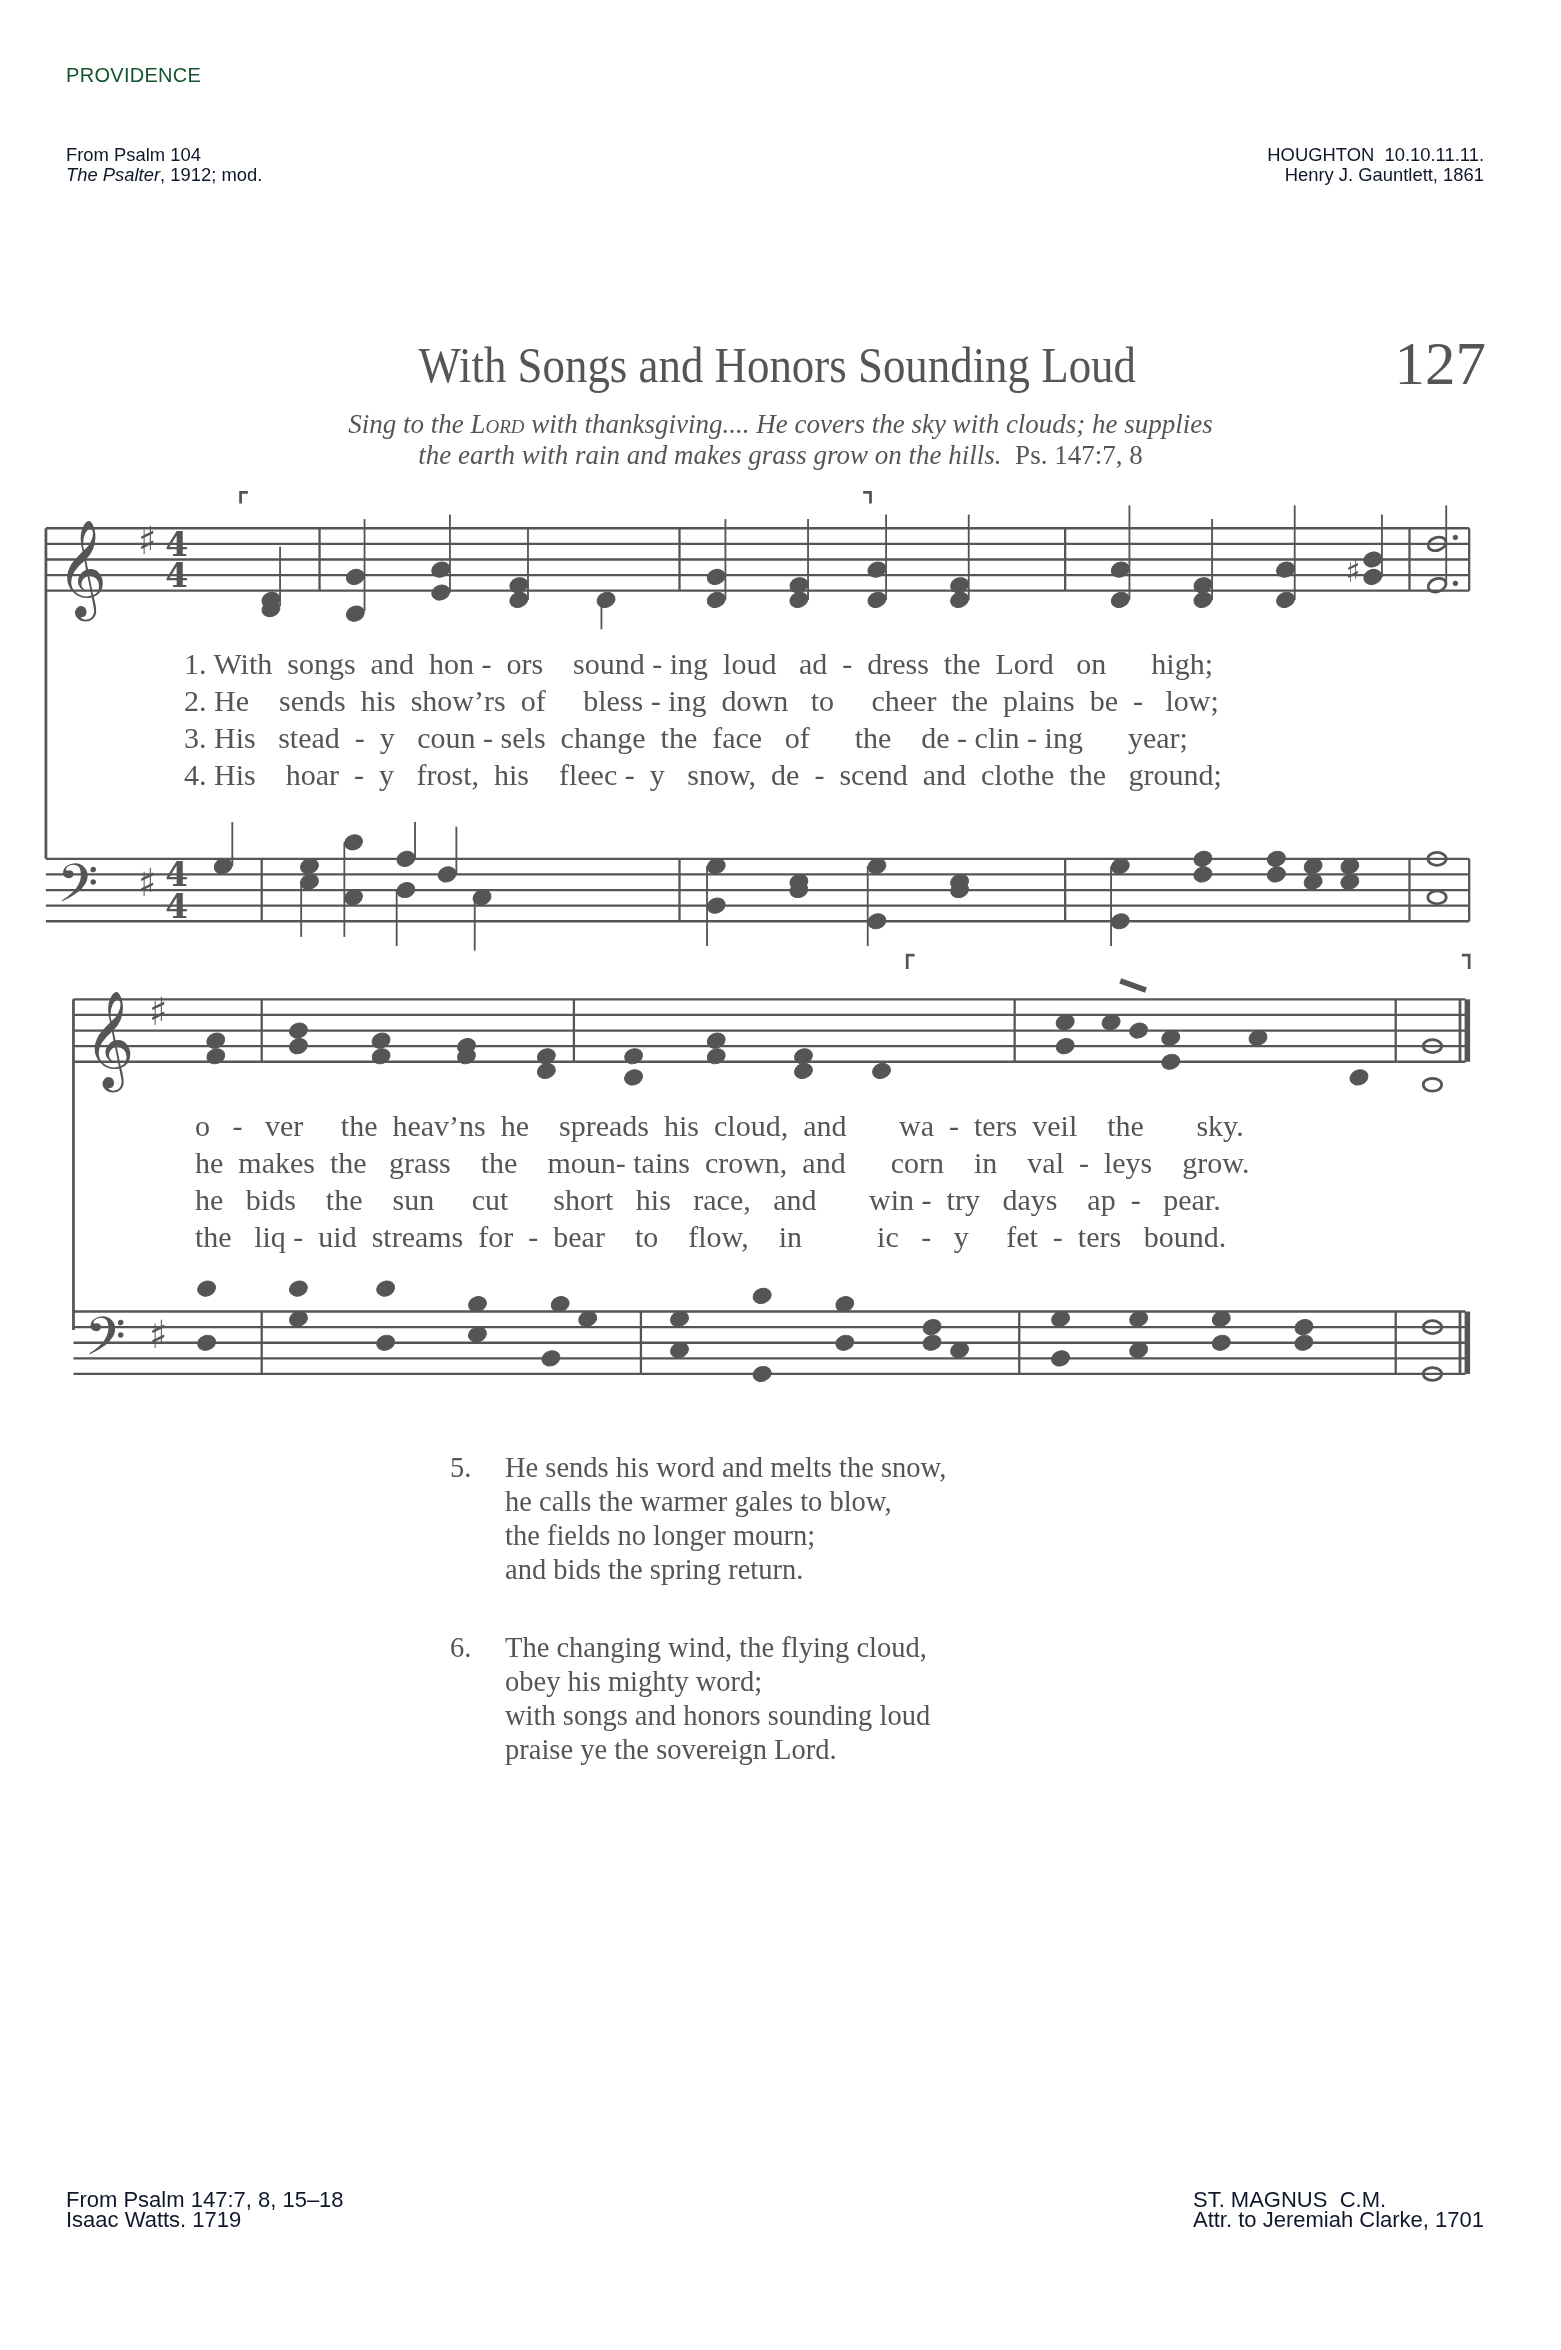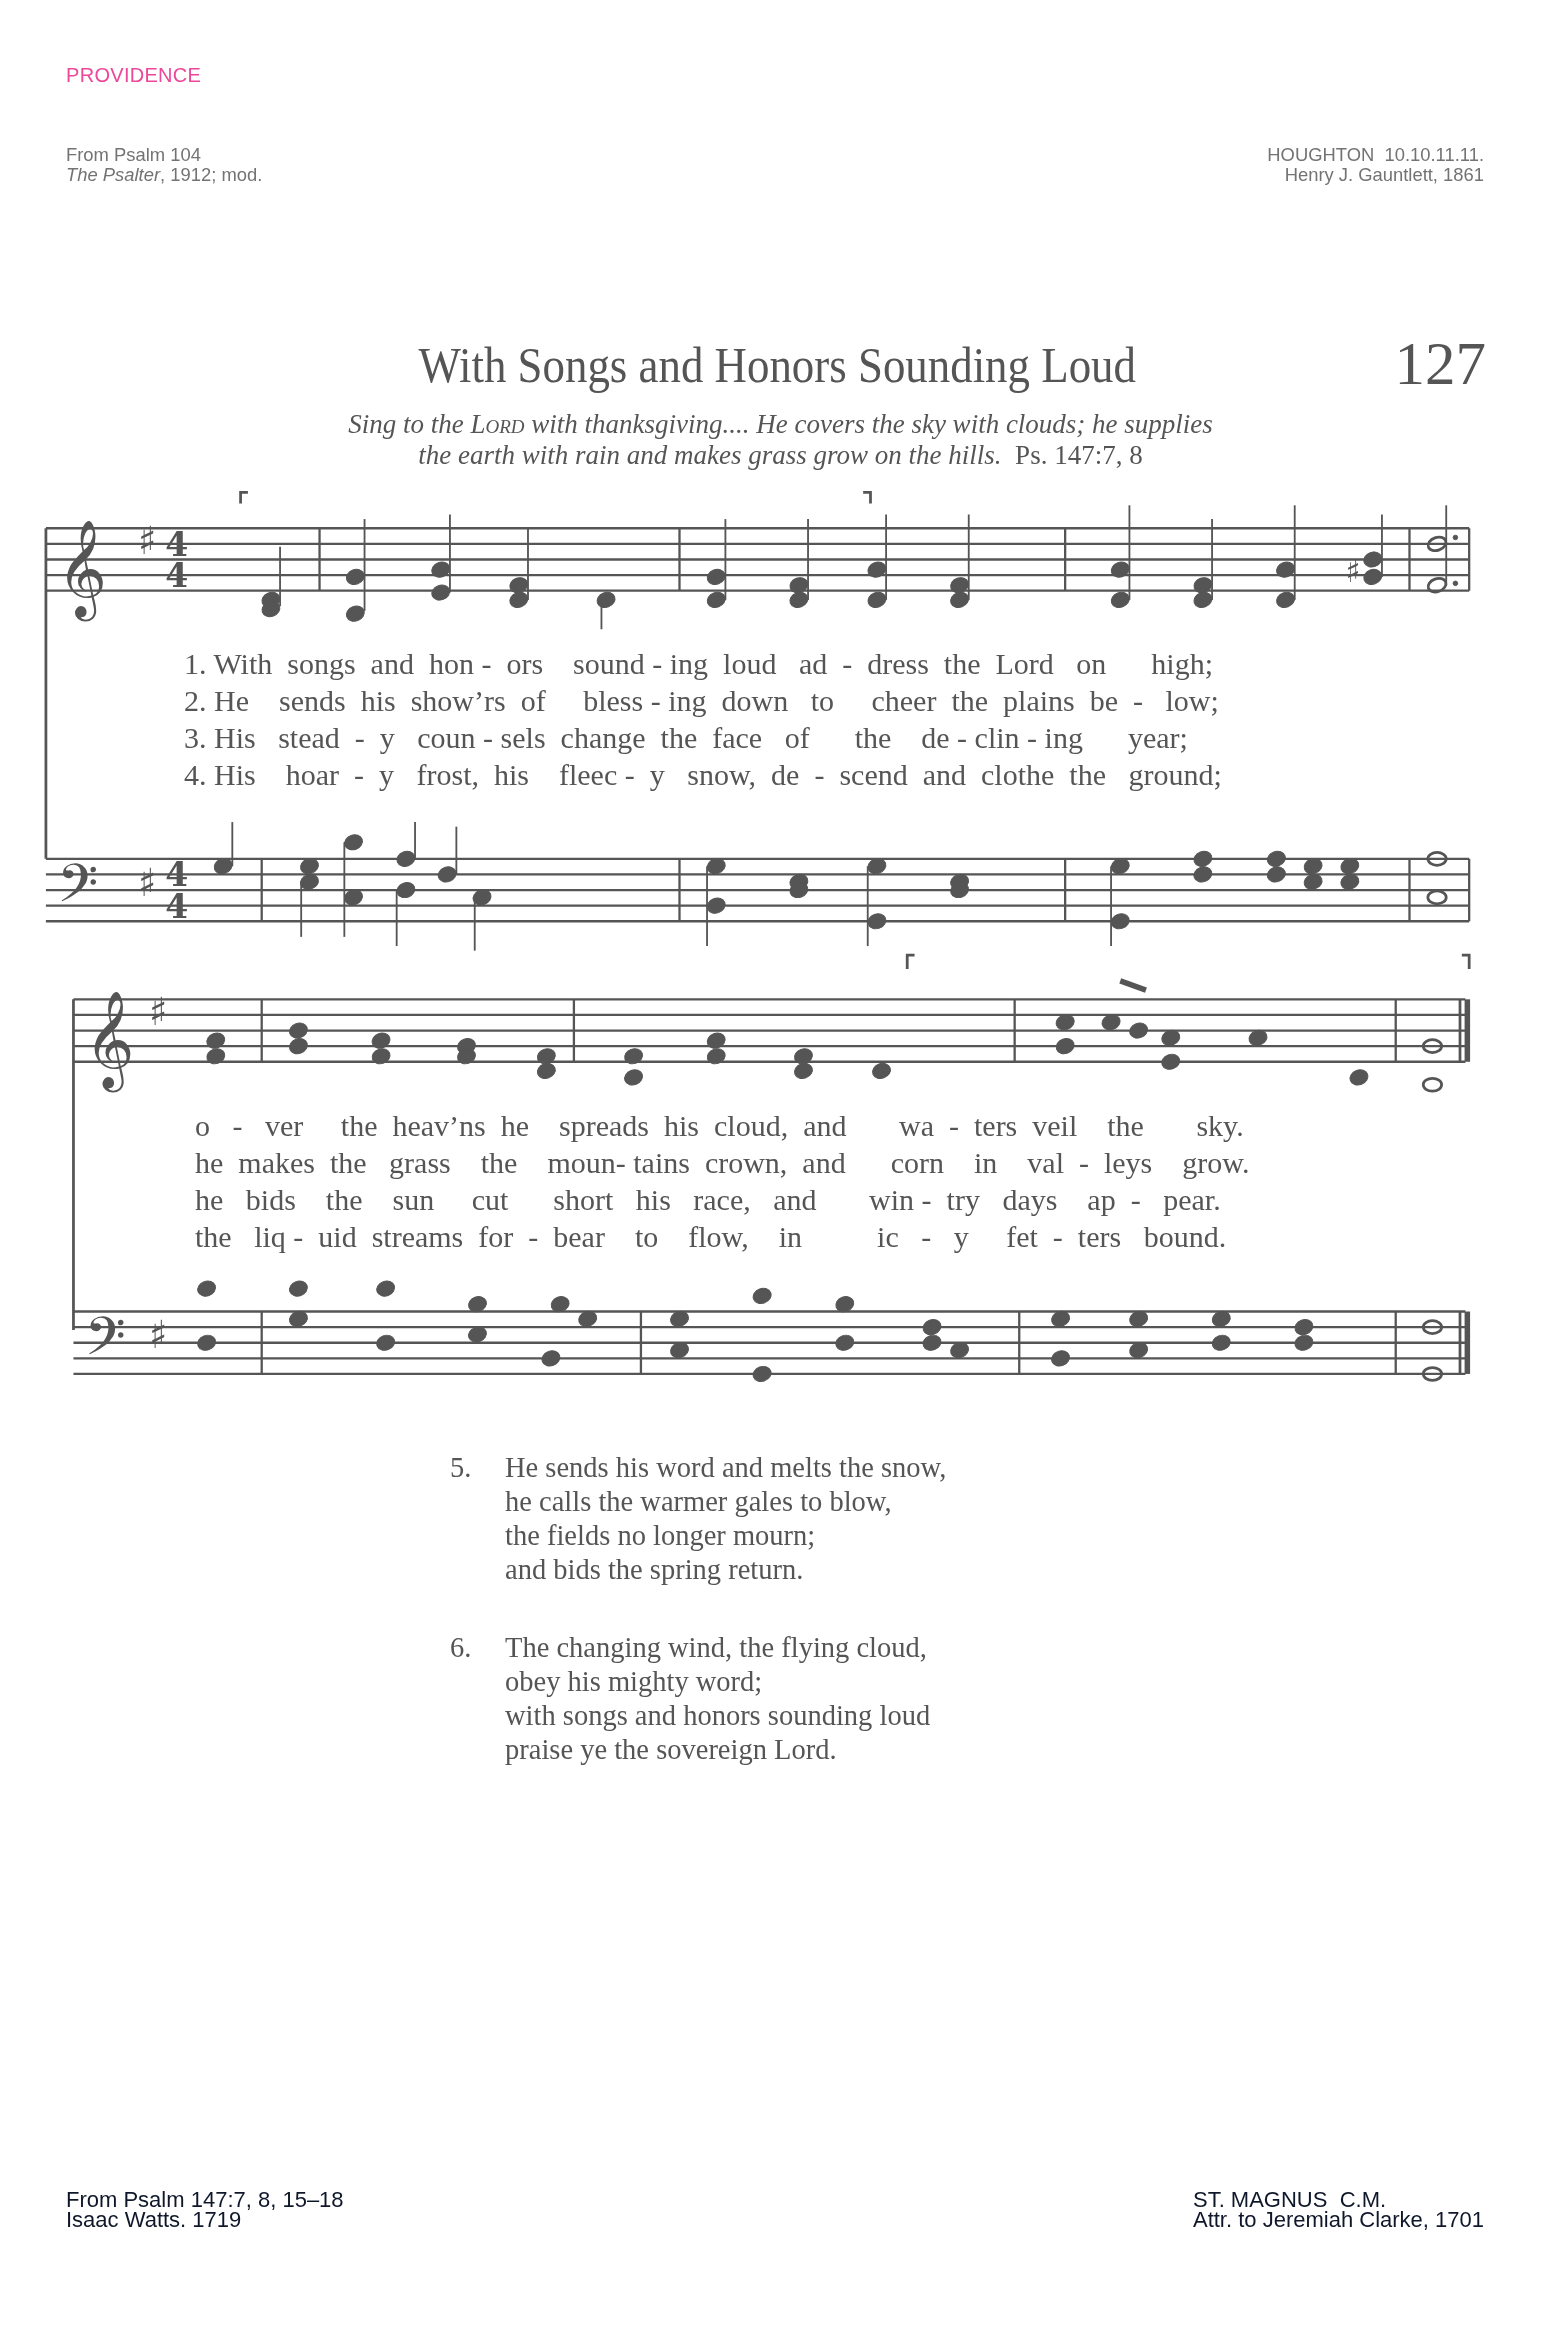--- a/index.html
+++ b/index.html
@@ -1,21 +1,21 @@
 <!DOCTYPE html>
 <html style="font-size:14.7px"><head>
 <meta charset="utf-8">
 <style>
   html, body { margin:0; padding:0; background:#ffffff; }
   body { width:1561px; height:2351px; position:relative; overflow:hidden; color:#555; }
   .sans { font-family:"Liberation Sans", "DejaVu Sans", sans-serif; }
   .serif { font-family:"Liberation Serif", "DejaVu Serif", serif; }
   .abs { position:absolute; }
-  .hdr { left:66px; top:64px; font-size:20px; color:#ec4899; letter-spacing:0.3px; }
-  .attr { font-size:18.4px; line-height:20px; color:#737373; }
+  .hdr { left:66px; top:64px; font-size:20px; color:#14532d; letter-spacing:0.3px; }
+  .attr { font-size:18.4px; line-height:20px; color:#0f172a; }
   .attr-left { left:66px; top:145px; }
   .attr-right { right:77px; top:145px; text-align:right; }
   .title { left:0; width:1561px; top:336px; text-align:center; font-size:51px; color:#555; transform:scaleX(0.88); transform-origin:753px 0; }
   .hymn-no { right:75px; top:329px; font-size:61px; color:#555; }
   .scripture { left:0; width:1561px; top:409px; text-align:center; font-size:27px; line-height:31px; font-style:italic; color:#555; }
   .scripture .sc { font-variant:small-caps; }
   .scripture .ref { font-style:normal; }
   svg.music { position:absolute; left:0; top:0; }
   .lyrics { font-size:30px; color:#555; }
   .lyric-line { position:absolute; white-space:pre; }

